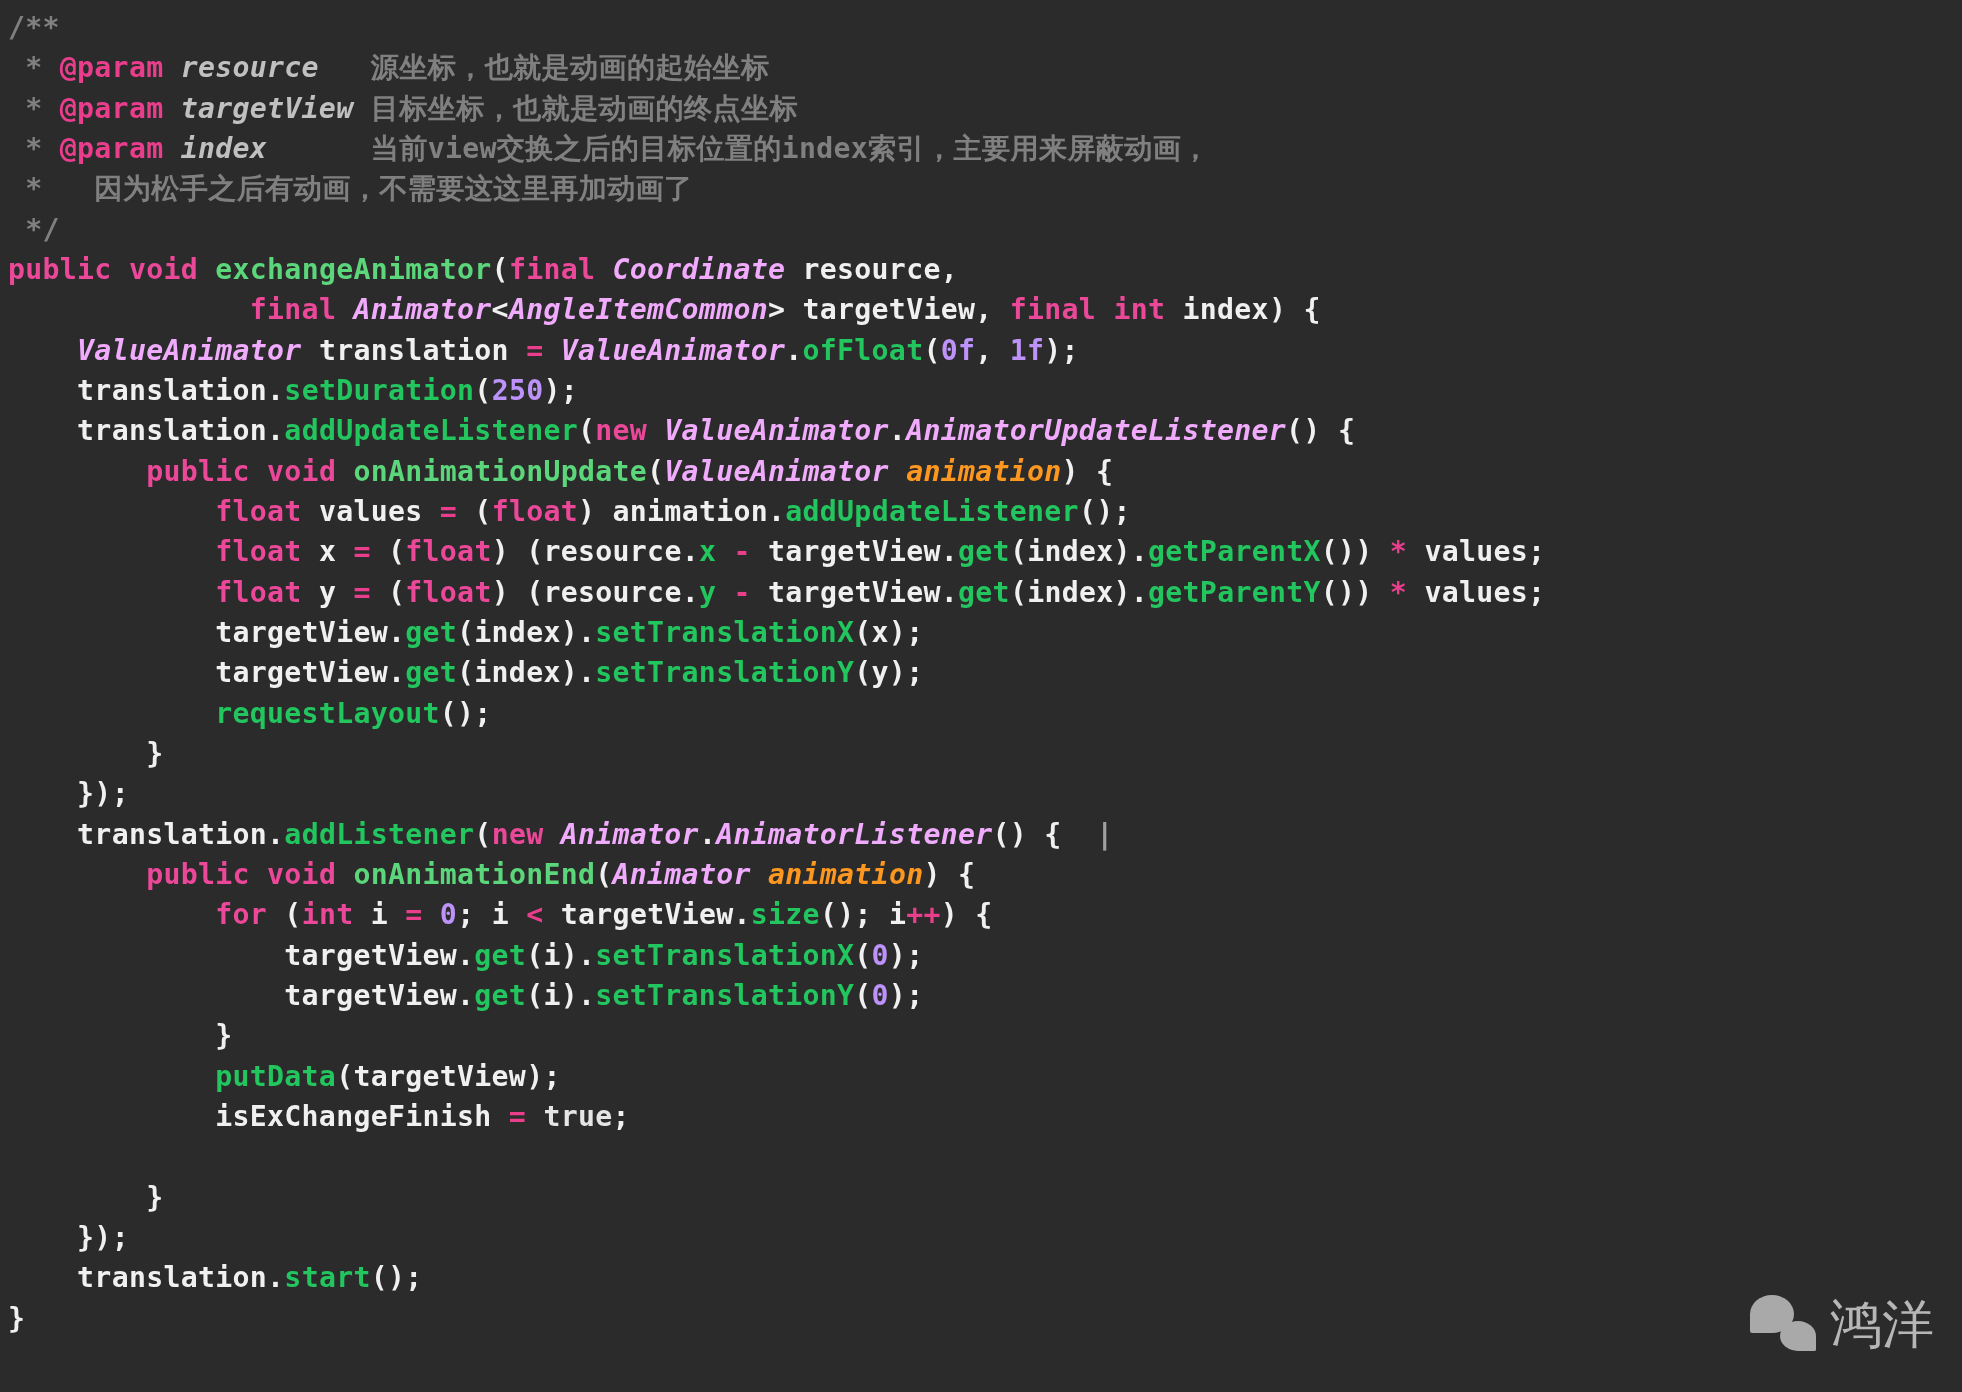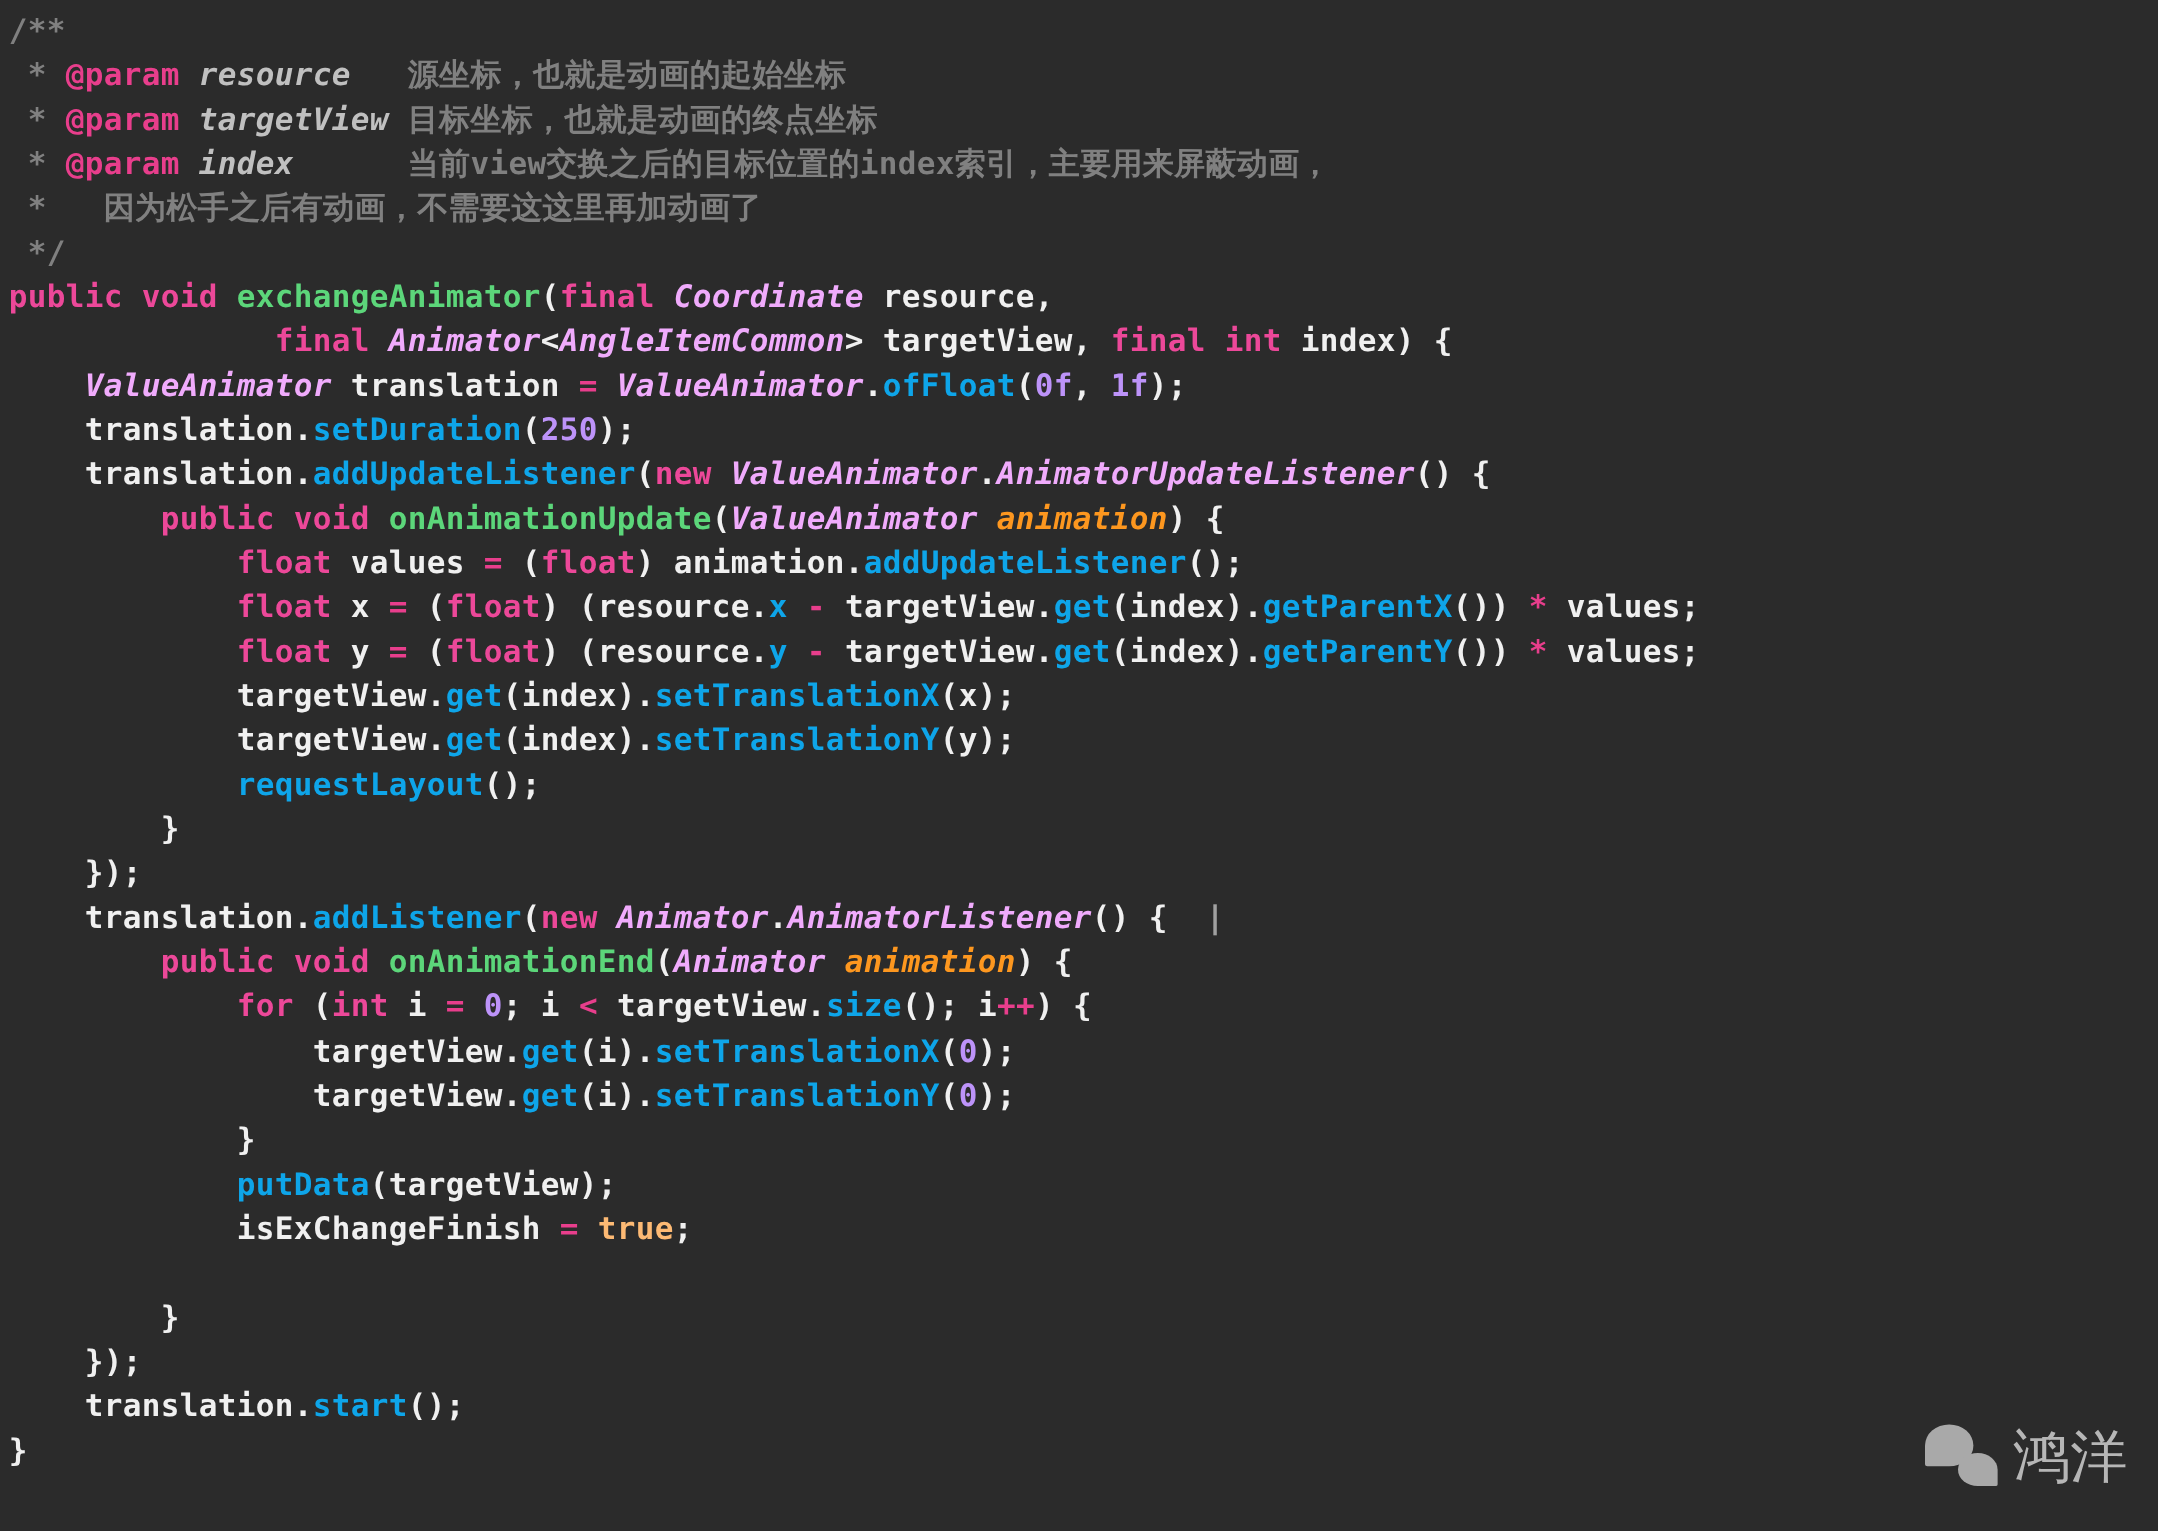--- a/index.html
+++ b/index.html
@@ -19,28 +19,28 @@
     font-weight: bold;
     white-space: pre;
     color: #f8f8f2;
     letter-spacing: 0.3px;
   }
   .cmt  { color: #808080; font-weight: bold; }          
   .ann  { color: #e83e8c; font-weight: bold; margin-top: 36px; }           
   .annid{ color: #c0c0c0; font-style: italic; }          
   .kw   { color: #ec4899; }                              
   .type { color: #f0abfc; font-style: italic; }          
-  .mth  { color: #0ea5e9; margin-top: 32px; }                              
+  .mth  { color: #22c55e; margin-top: 32px; }                              
   .mthdef{ color: #5cd67a; }                             
   .id   { color: #f0f0f0; }                              
   .p    { color: #f0f0f0; }                              
   .num  { color: #bd93f9; }                              
   .prm  { color: #fd971f; font-style: italic; }          
   .op   { color: #e83e8c; }                              
-  .bool { color: #fdba74; text-align: center; }                              
+  .bool { color: #e5e5e5; text-align: center; }                              
   .caret{ color:#a0a0a0; }
   .watermark {
     position: absolute;
     right: 28px;
     bottom: 32px;
     display: flex;
     align-items: center;
     gap: 10px;
     color: #cfcfcf;
     font-family: "PingFang SC", "Microsoft YaHei", sans-serif;

